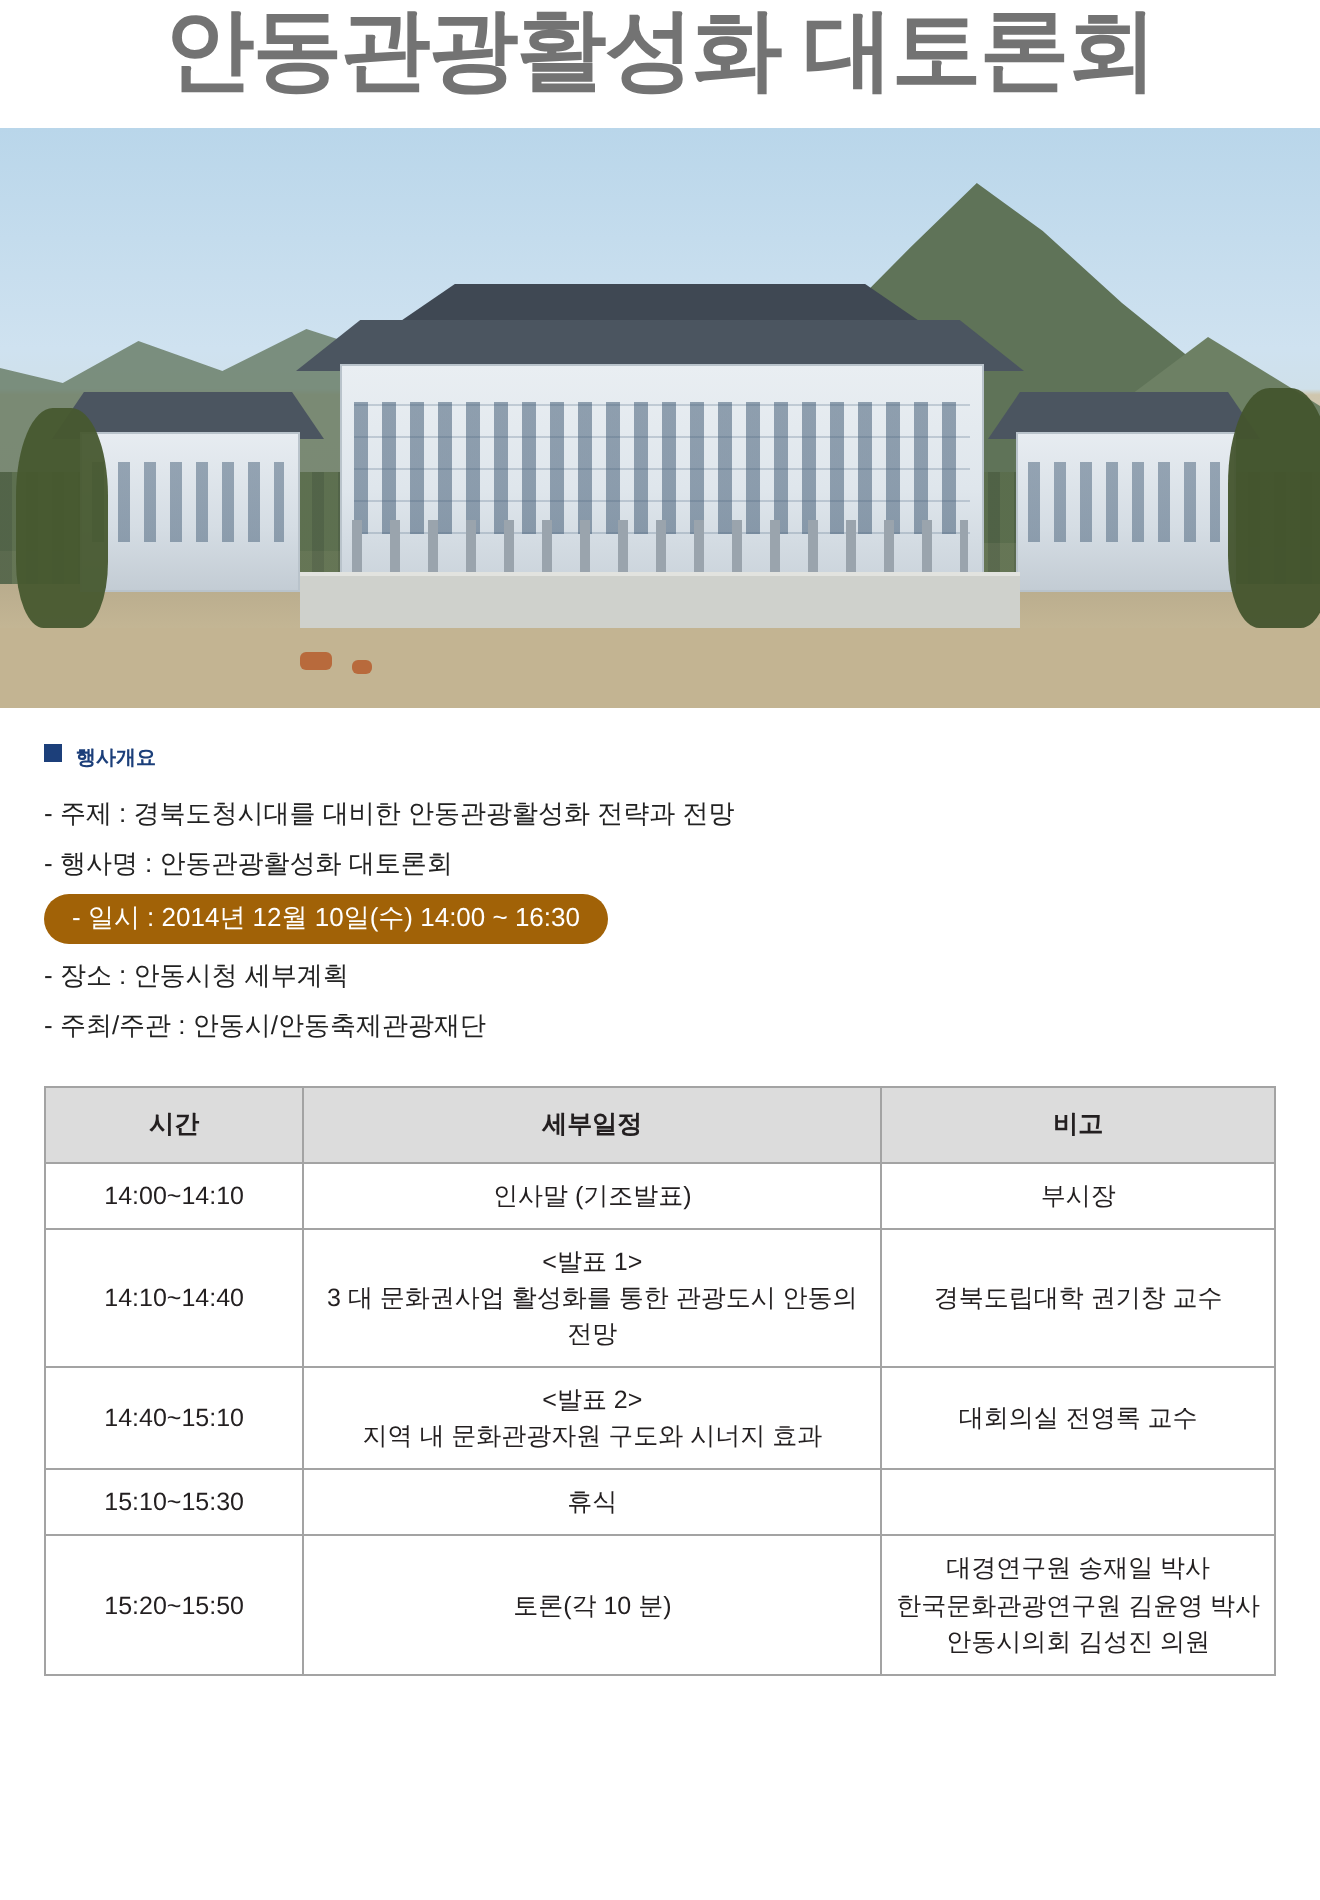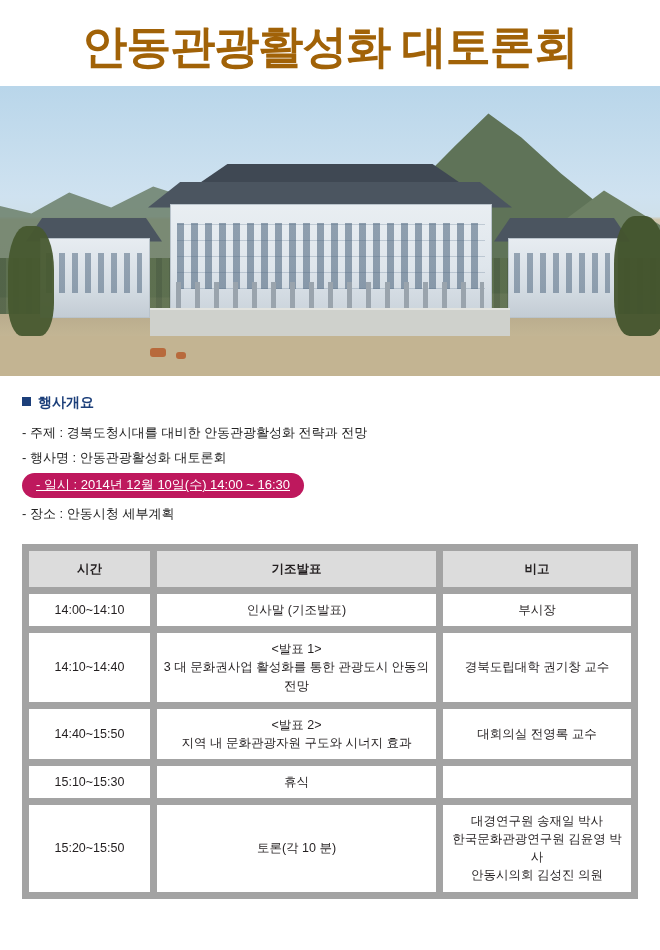--- a/index.html
+++ b/index.html
@@ -19,23 +19,22 @@
     position: relative;
     width: 660px;
     height: 950px;
   }
 
   
   .title {
     text-align: center;
     font-size: 45px;
     font-weight: bold;
-    color: #a16207;
+    color: #737373;
     letter-spacing: -1px;
-    padding-top: 22px;
     line-height: 1.1;
     white-space: nowrap;
   }
 
   .intro {
     margin: 20px 22px 0 22px;
     font-size: 12.5px;
     line-height: 1.75;
     color: #3a3a3a;
     text-align: justify;
@@ -183,57 +182,56 @@
     background: #43542d;
     border-radius: 40% 40% 30% 30%;
     opacity: .95;
   }
 
   
   .section {
     margin: 18px 22px 0 22px;
   }
   .section-head {
-    font-size: 14px;
+    font-size: 10px;
     font-weight: bold;
     color: #1c3f7a;
     margin-bottom: 8px;
   }
   .section-head .bullet {
     display: inline-block;
     width: 9px; height: 9px;
     background: #1c3f7a;
     margin-right: 7px;
     vertical-align: 1px;
   }
   .info-line {
     font-size: 13px;
     color: #222;
     line-height: 1.95;
     white-space: nowrap;
   }
   .info-line.highlight {
     display: inline-block;
-    background: #be185d;
+    background: #a16207;
     color: #ffffff;
     border-radius: 13px;
     padding: 2px 14px 3px 14px;
     line-height: 1.5;
     margin: 3px 0 3px 0;
-    text-decoration: underline;
   }
 
   
   table {
     width: 100%;
     border-collapse: collapse;
     font-size: 12.5px;
   }
   th, td {
-    border: 7px solid #a3a3a3;
+    border: 1px solid #a3a3a3;
     text-align: center;
     vertical-align: middle;
     padding: 7px 4px;
     line-height: 1.45;
   }
   thead th {
     background: #dcdcdc;
     font-weight: bold;
     padding: 9px 4px;
   }
@@ -279,45 +277,46 @@
   </div>
 
   <div class="section">
     <div class="section-head">
       <span class="bullet"></span><span>행사개요</span>
     </div>
     <div class="info-line">- 주제 : 경북도청시대를 대비한 안동관광활성화 전략과 전망</div>
     <div class="info-line">- 행사명 : 안동관광활성화 대토론회</div>
     <div><span class="info-line highlight">- 일시 : 2014년 12월 10일(수) 14:00 ~ 16:30</span></div>
     <div class="info-line">- 장소 : 안동시청 세부계획</div>
+    <div class="info-line">- 주최/주관 : 안동시/안동축제관광재단</div>
   </div>
 
   <div class="section">
     <table>
       <thead>
         <tr>
           <th class="col-time">시간</th>
-          <th class="col-detail">기조발표</th>
+          <th class="col-detail">세부일정</th>
           <th class="col-note">비고</th>
         </tr>
       </thead>
       <tbody>
         <tr>
           <td>14:00~14:10</td>
           <td class="cell-multiline">인사말 (기조발표)</td>
           <td class="cell-multiline">부시장</td>
         </tr>
         <tr>
           <td>14:10~14:40</td>
           <td class="cell-multiline">&lt;발표 1&gt;
 3 대 문화권사업 활성화를 통한 관광도시 안동의 전망</td>
           <td class="cell-multiline">경북도립대학 권기창 교수</td>
         </tr>
         <tr>
-          <td>14:40~15:50</td>
+          <td>14:40~15:10</td>
           <td class="cell-multiline">&lt;발표 2&gt;
 지역 내 문화관광자원 구도와 시너지 효과</td>
           <td class="cell-multiline">대회의실 전영록 교수</td>
         </tr>
         <tr>
           <td>15:10~15:30</td>
           <td class="cell-multiline">휴식</td>
           <td class="cell-multiline"></td>
         </tr>
         <tr>

